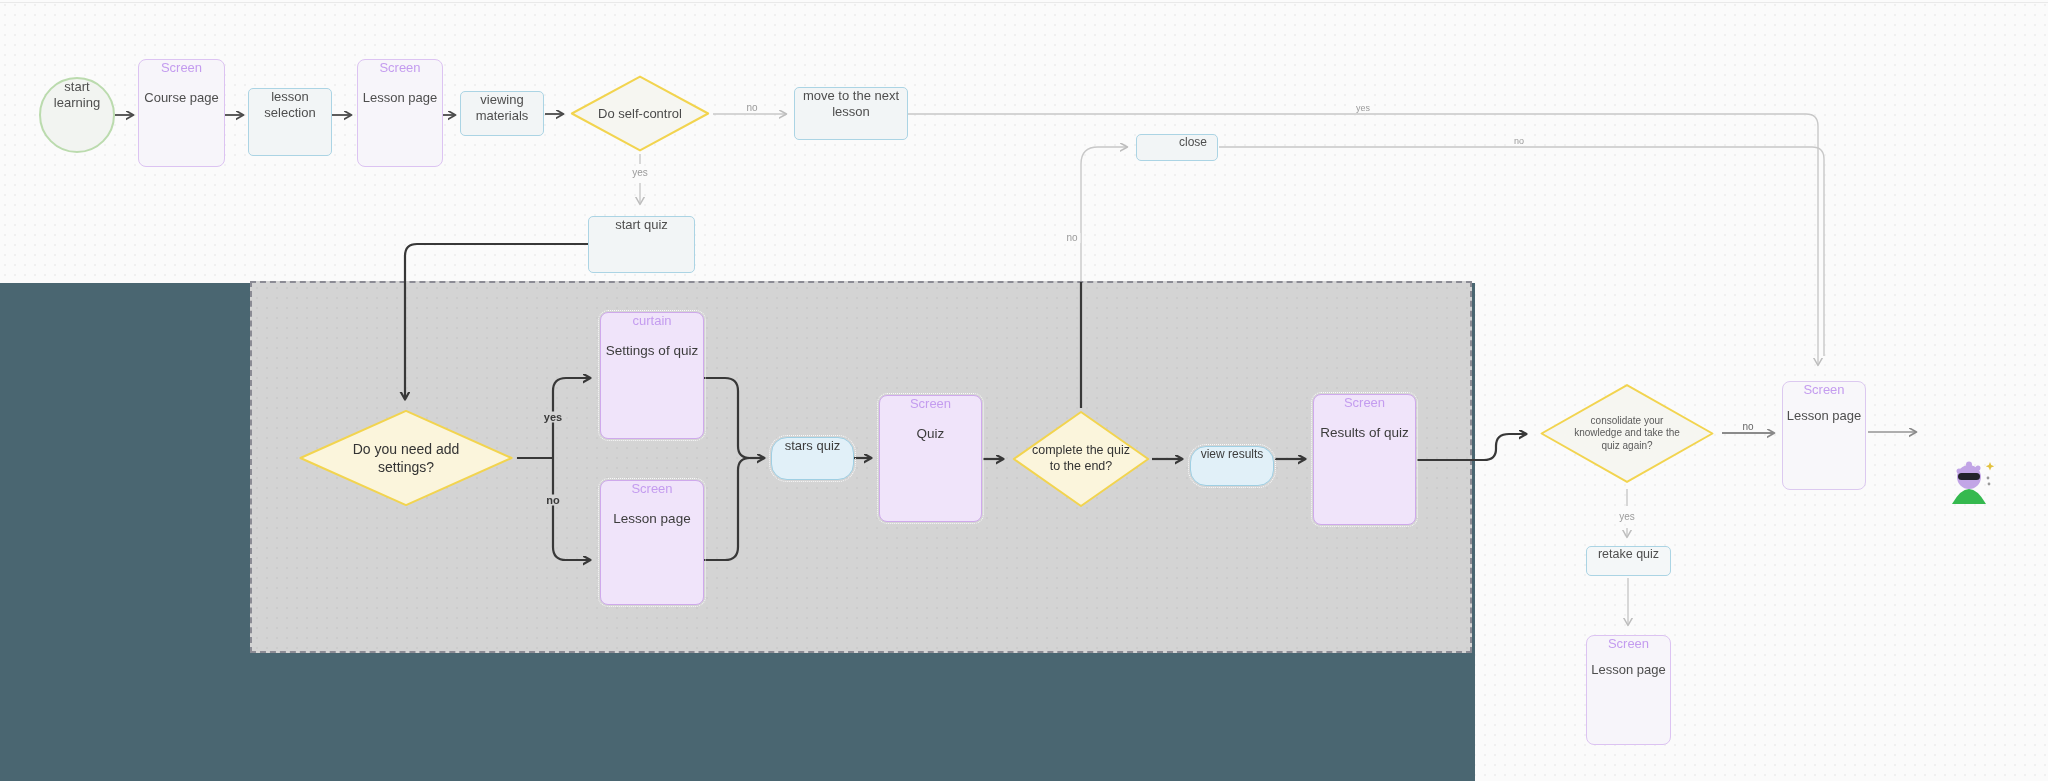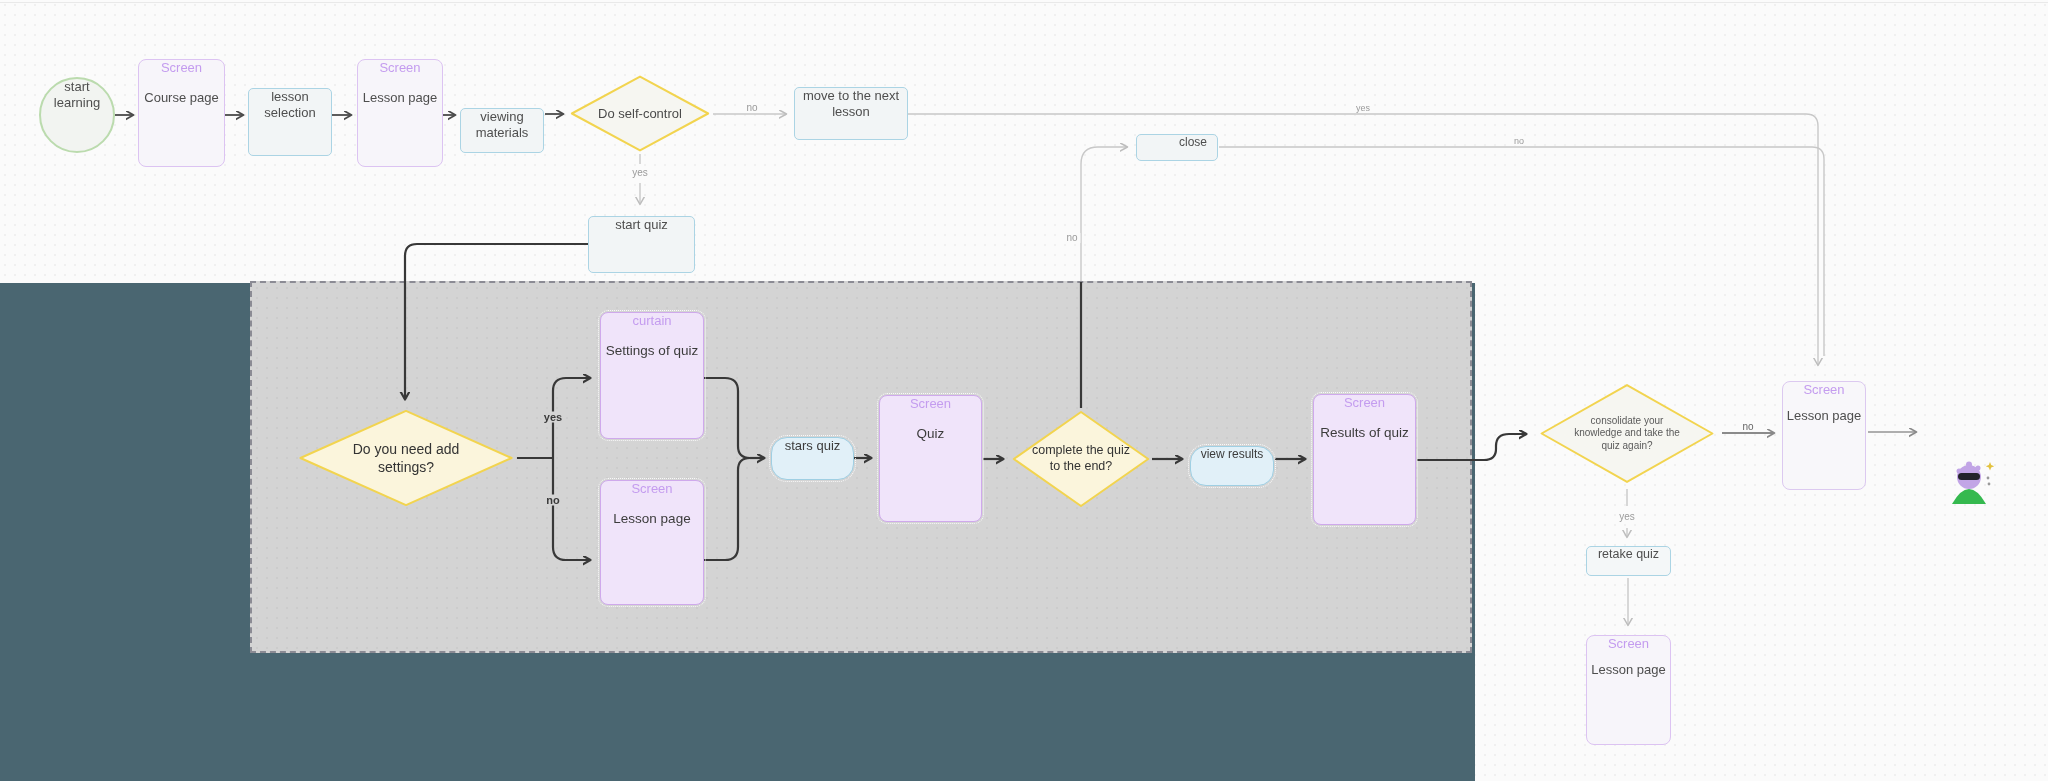--- a/index.html
+++ b/index.html
@@ -43,21 +43,21 @@
   .d-white polygon{fill:#F6F6F1;}
   .d-cream polygon{fill:#FBF5DC;}
   .dtext{position:absolute;left:50%;top:50%;transform:translate(-50%,-50%);width:72%;
          text-align:center;color:#4A4A4A;line-height:1.25;}
 
   
   #n-start{left:39px;top:77px;width:76px;height:76px;font-size:13px;}
   #n-course{left:138px;top:59px;width:87px;height:108px;}
   #n-lessonsel{left:248px;top:88px;width:84px;height:68px;}
   #n-lessonpage-top{left:357px;top:59px;width:86px;height:108px;}
-  #n-viewing{left:460px;top:108px;width:84px;height:45px;}
+  #n-viewing{left:460px;top:91px;width:84px;height:45px;}
   #d-selfcontrol{left:569px;top:75px;width:142px;height:77px;}
   #d-selfcontrol .dtext{font-size:13px;width:60%;}
   #n-move{left:794px;top:87px;width:114px;height:53px;}
   #n-startquiz{left:588px;top:216px;width:107px;height:57px;}
   #n-close{left:1136px;top:134px;width:82px;height:27px;font-size:12px;padding-left:32px;}
   #d-needsettings{left:296px;top:409px;width:220px;height:98px;}
   #d-needsettings .dtext{font-size:14px;color:#333;width:62%;}
   #n-settings{left:600px;top:312px;width:104px;height:127px;}
   #n-lessonpage-mid{left:600px;top:480px;width:104px;height:125px;}
   #n-starsquiz{left:771px;top:437px;width:83px;height:43px;}

